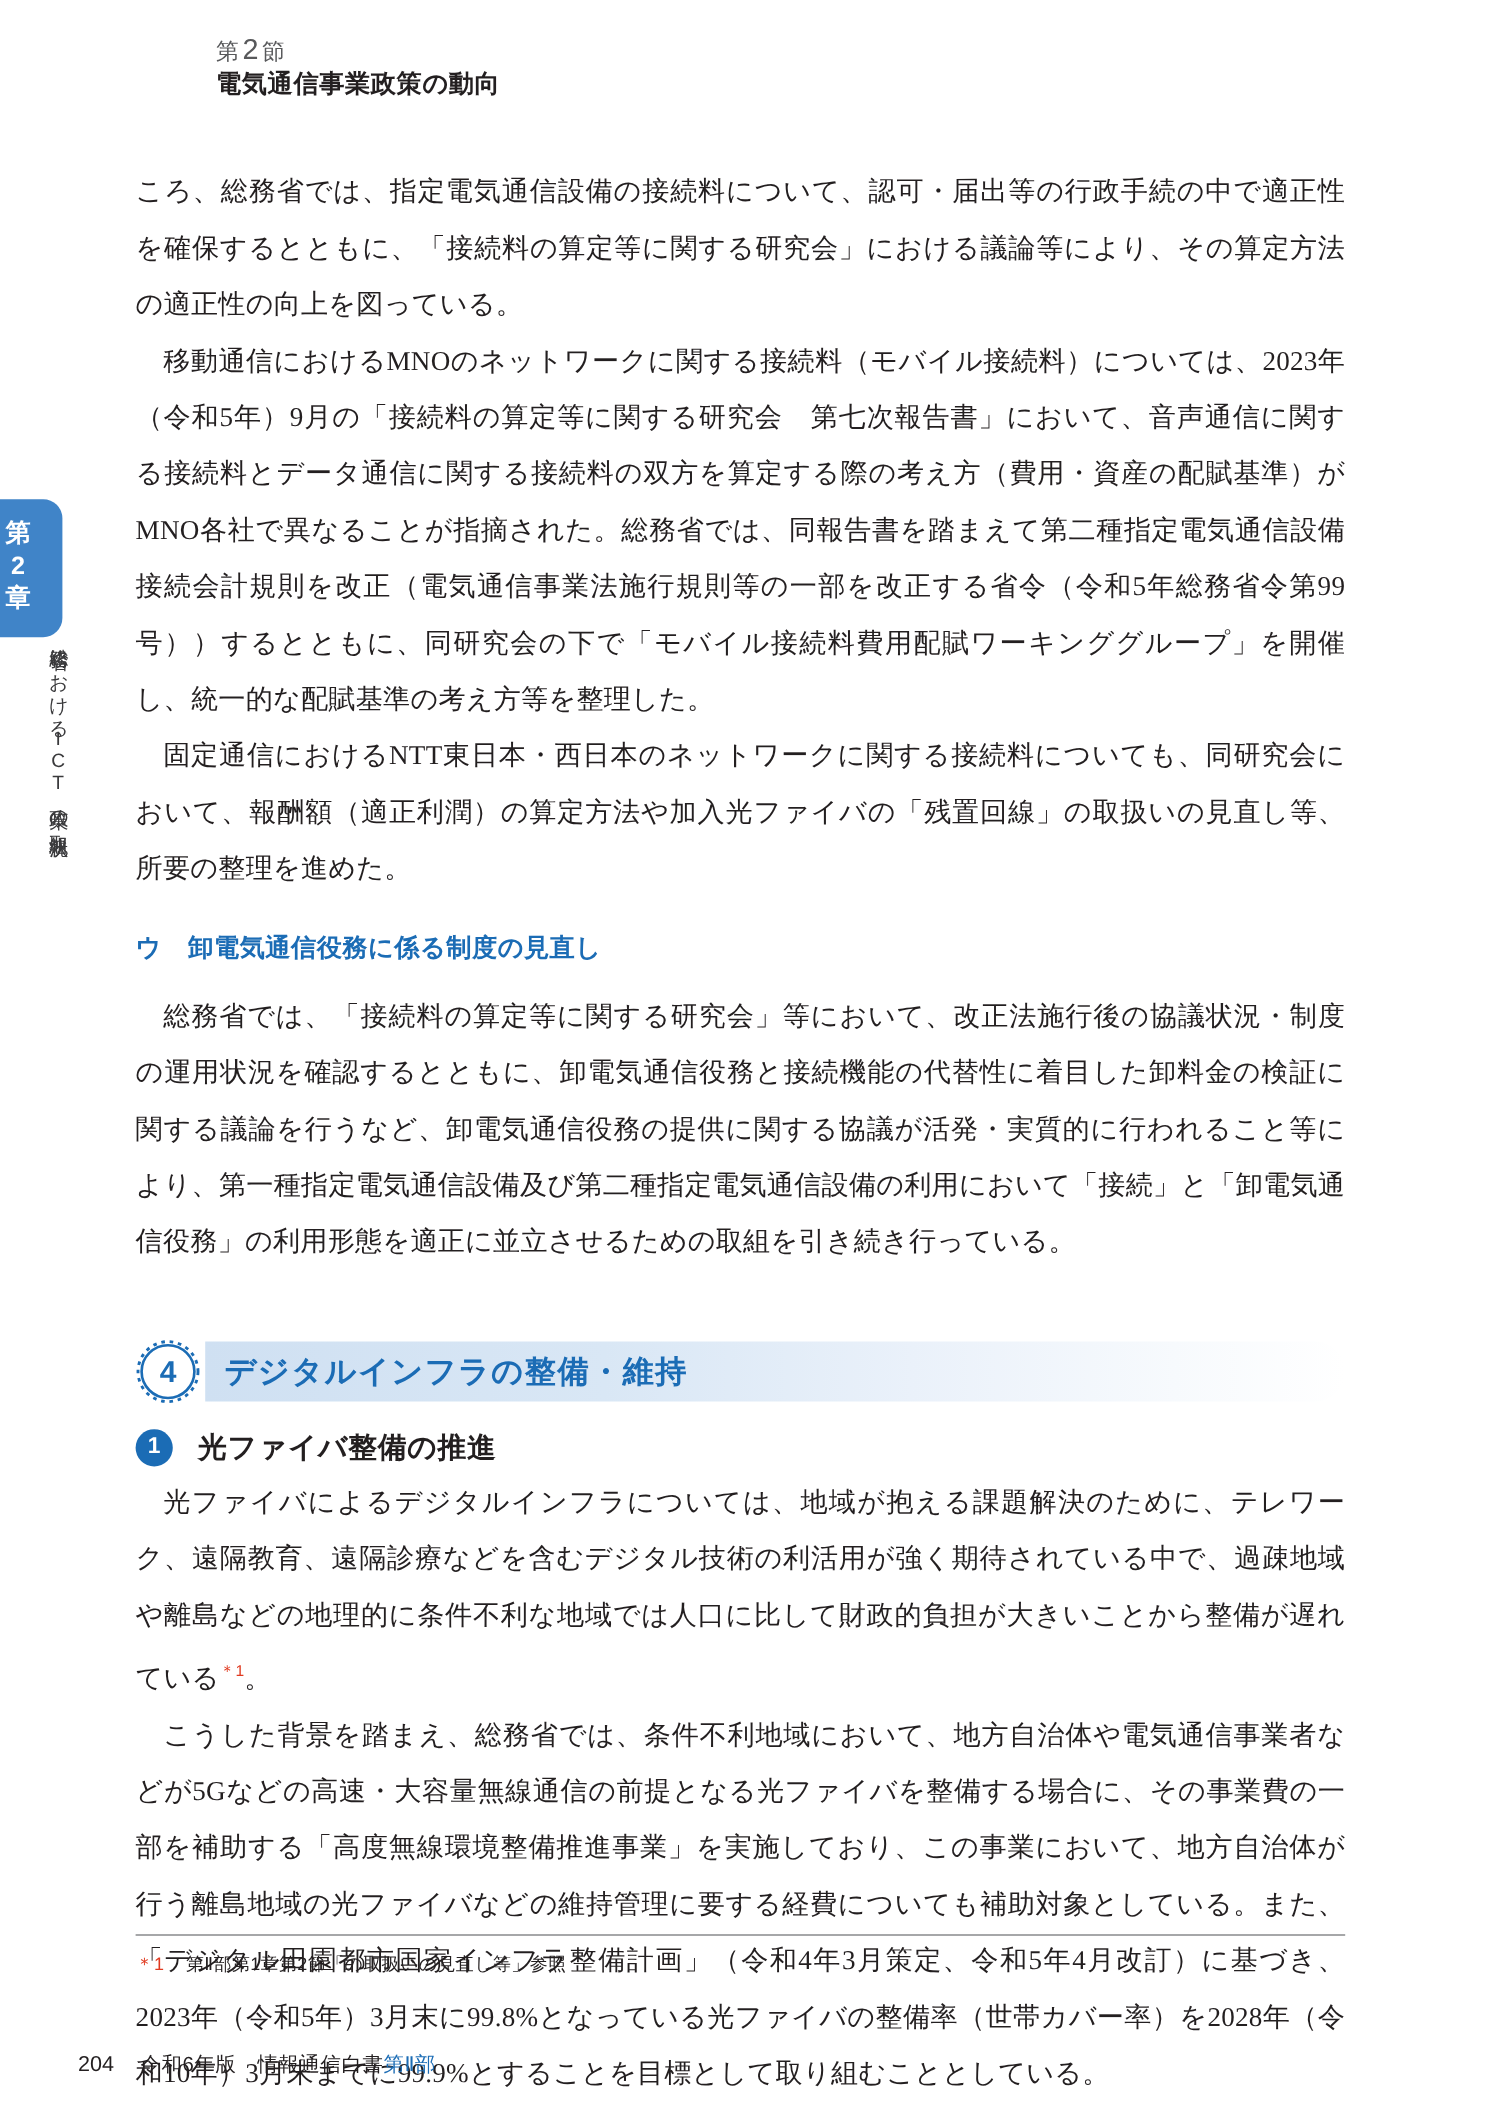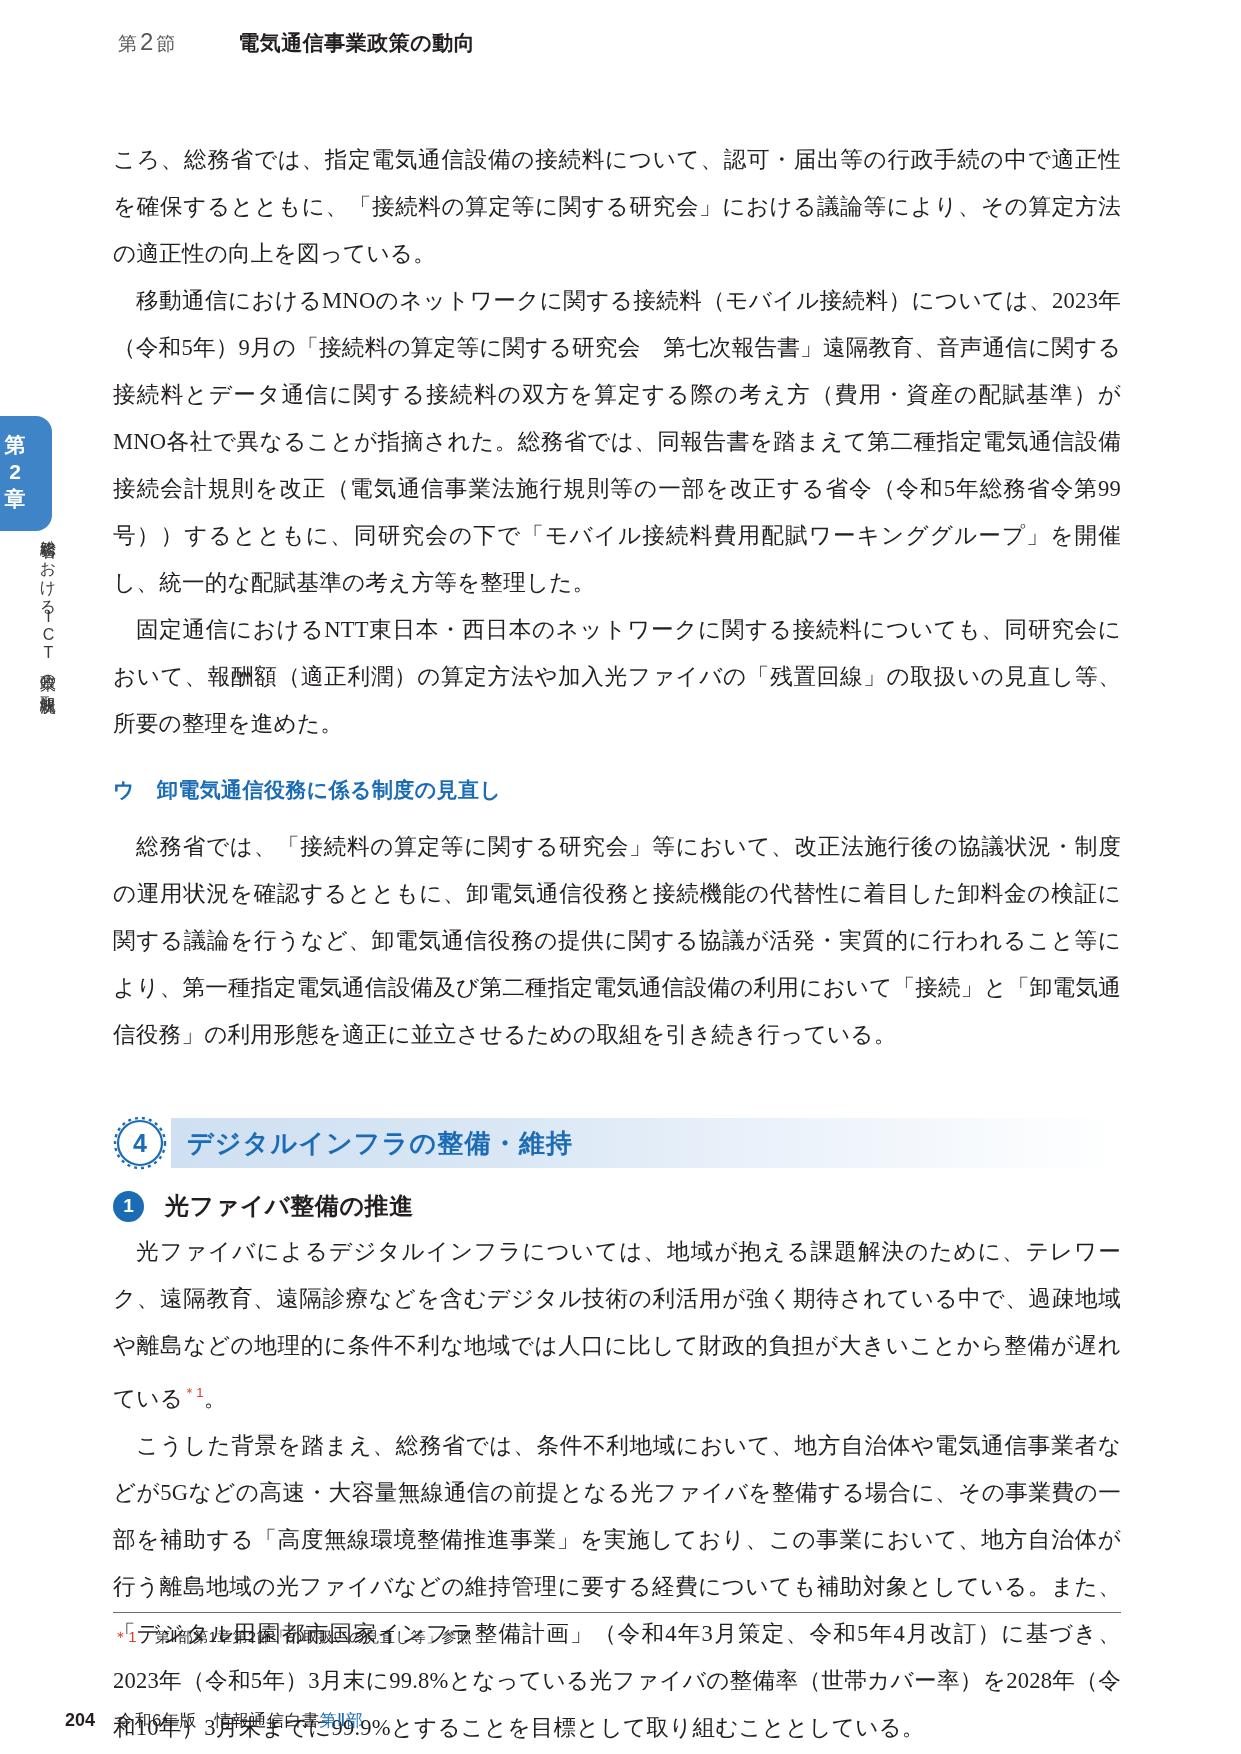--- a/index.html
+++ b/index.html
@@ -27,20 +27,21 @@
   }
 
   
   .running-head {
     position: absolute;
     left: 118px;
     top: 28px;
     display: flex;
     align-items: baseline;
     height: 38px;
+    flex-direction: column;
   }
   .rh-section {
     font-family: "Liberation Sans", "DejaVu Sans", sans-serif;
     font-size: 19px;
     color: #58595b;
     letter-spacing: 1px;
     font-weight: 400;
   }
   .rh-section .num {
     font-size: 24px;
@@ -224,21 +225,21 @@
     position: absolute;
     left: 65px;
     top: 1690px;
     display: flex;
     align-items: baseline;
     font-family: "Liberation Sans", "DejaVu Sans", sans-serif;
     font-size: 17px;
     color: #231f20;
   }
   .page-footer .pnum {
-    font-weight: 700;
+    font-weight: 400;
     font-size: 18px;
     margin-right: 22px;
     margin-top: 20px;
   }
   .page-footer .ftitle { letter-spacing: 0.5px; }
   .page-footer .fpart {
     color: #1b6cb5;
     margin-left: 0;
     letter-spacing: 0.5px;
   }
@@ -290,21 +291,21 @@
 <div class="chapter-tab">
   <span class="ct-line">第</span>
   <span class="ct-line">2</span>
   <span class="ct-line">章</span>
 </div>
 <div class="chapter-side-text">総務省におけるICT政策の取組状況</div>
 
 <div class="content">
 
   <p class="body no-indent">ころ、総務省では、指定電気通信設備の接続料について、認可・届出等の行政手続の中で適正性を確保するとともに、「接続料の算定等に関する研究会」における議論等により、その算定方法の適正性の向上を図っている。</p>
-  <p class="body">移動通信におけるMNOのネットワークに関する接続料（モバイル接続料）については、2023年（令和5年）9月の「接続料の算定等に関する研究会　第七次報告書」遠隔教育、音声通信に関する接続料とデータ通信に関する接続料の双方を算定する際の考え方（費用・資産の配賦基準）がMNO各社で異なることが指摘された。総務省では、同報告書を踏まえて第二種指定電気通信設備接続会計規則を改正（電気通信事業法施行規則等の一部を改正する省令（令和5年総務省令第99号））するとともに、同研究会の下で「モバイル接続料費用配賦ワーキンググループ」を開催し、統一的な配賦基準の考え方等を整理した。</p>
+  <p class="body">移動通信におけるMNOのネットワークに関する接続料（モバイル接続料）については、2023年（令和5年）9月の「接続料の算定等に関する研究会　第七次報告書」において、音声通信に関する接続料とデータ通信に関する接続料の双方を算定する際の考え方（費用・資産の配賦基準）がMNO各社で異なることが指摘された。総務省では、同報告書を踏まえて第二種指定電気通信設備接続会計規則を改正（電気通信事業法施行規則等の一部を改正する省令（令和5年総務省令第99号））するとともに、同研究会の下で「モバイル接続料費用配賦ワーキンググループ」を開催し、統一的な配賦基準の考え方等を整理した。</p>
   <p class="body">固定通信におけるNTT東日本・西日本のネットワークに関する接続料についても、同研究会において、報酬額（適正利潤）の算定方法や加入光ファイバの「残置回線」の取扱いの見直し等、所要の整理を進めた。</p>
 
   <div class="sub-head">
     <span class="mark">ウ</span><span>卸電気通信役務に係る制度の見直し</span>
   </div>
 
   <p class="body">総務省では、「接続料の算定等に関する研究会」等において、改正法施行後の協議状況・制度の運用状況を確認するとともに、卸電気通信役務と接続機能の代替性に着目した卸料金の検証に関する議論を行うなど、卸電気通信役務の提供に関する協議が活発・実質的に行われること等により、第一種指定電気通信設備及び第二種指定電気通信設備の利用において「接続」と「卸電気通信役務」の利用形態を適正に並立させるための取組を引き続き行っている。</p>
 
   <div class="banner-wrap">
     <div class="banner-bg"></div>

